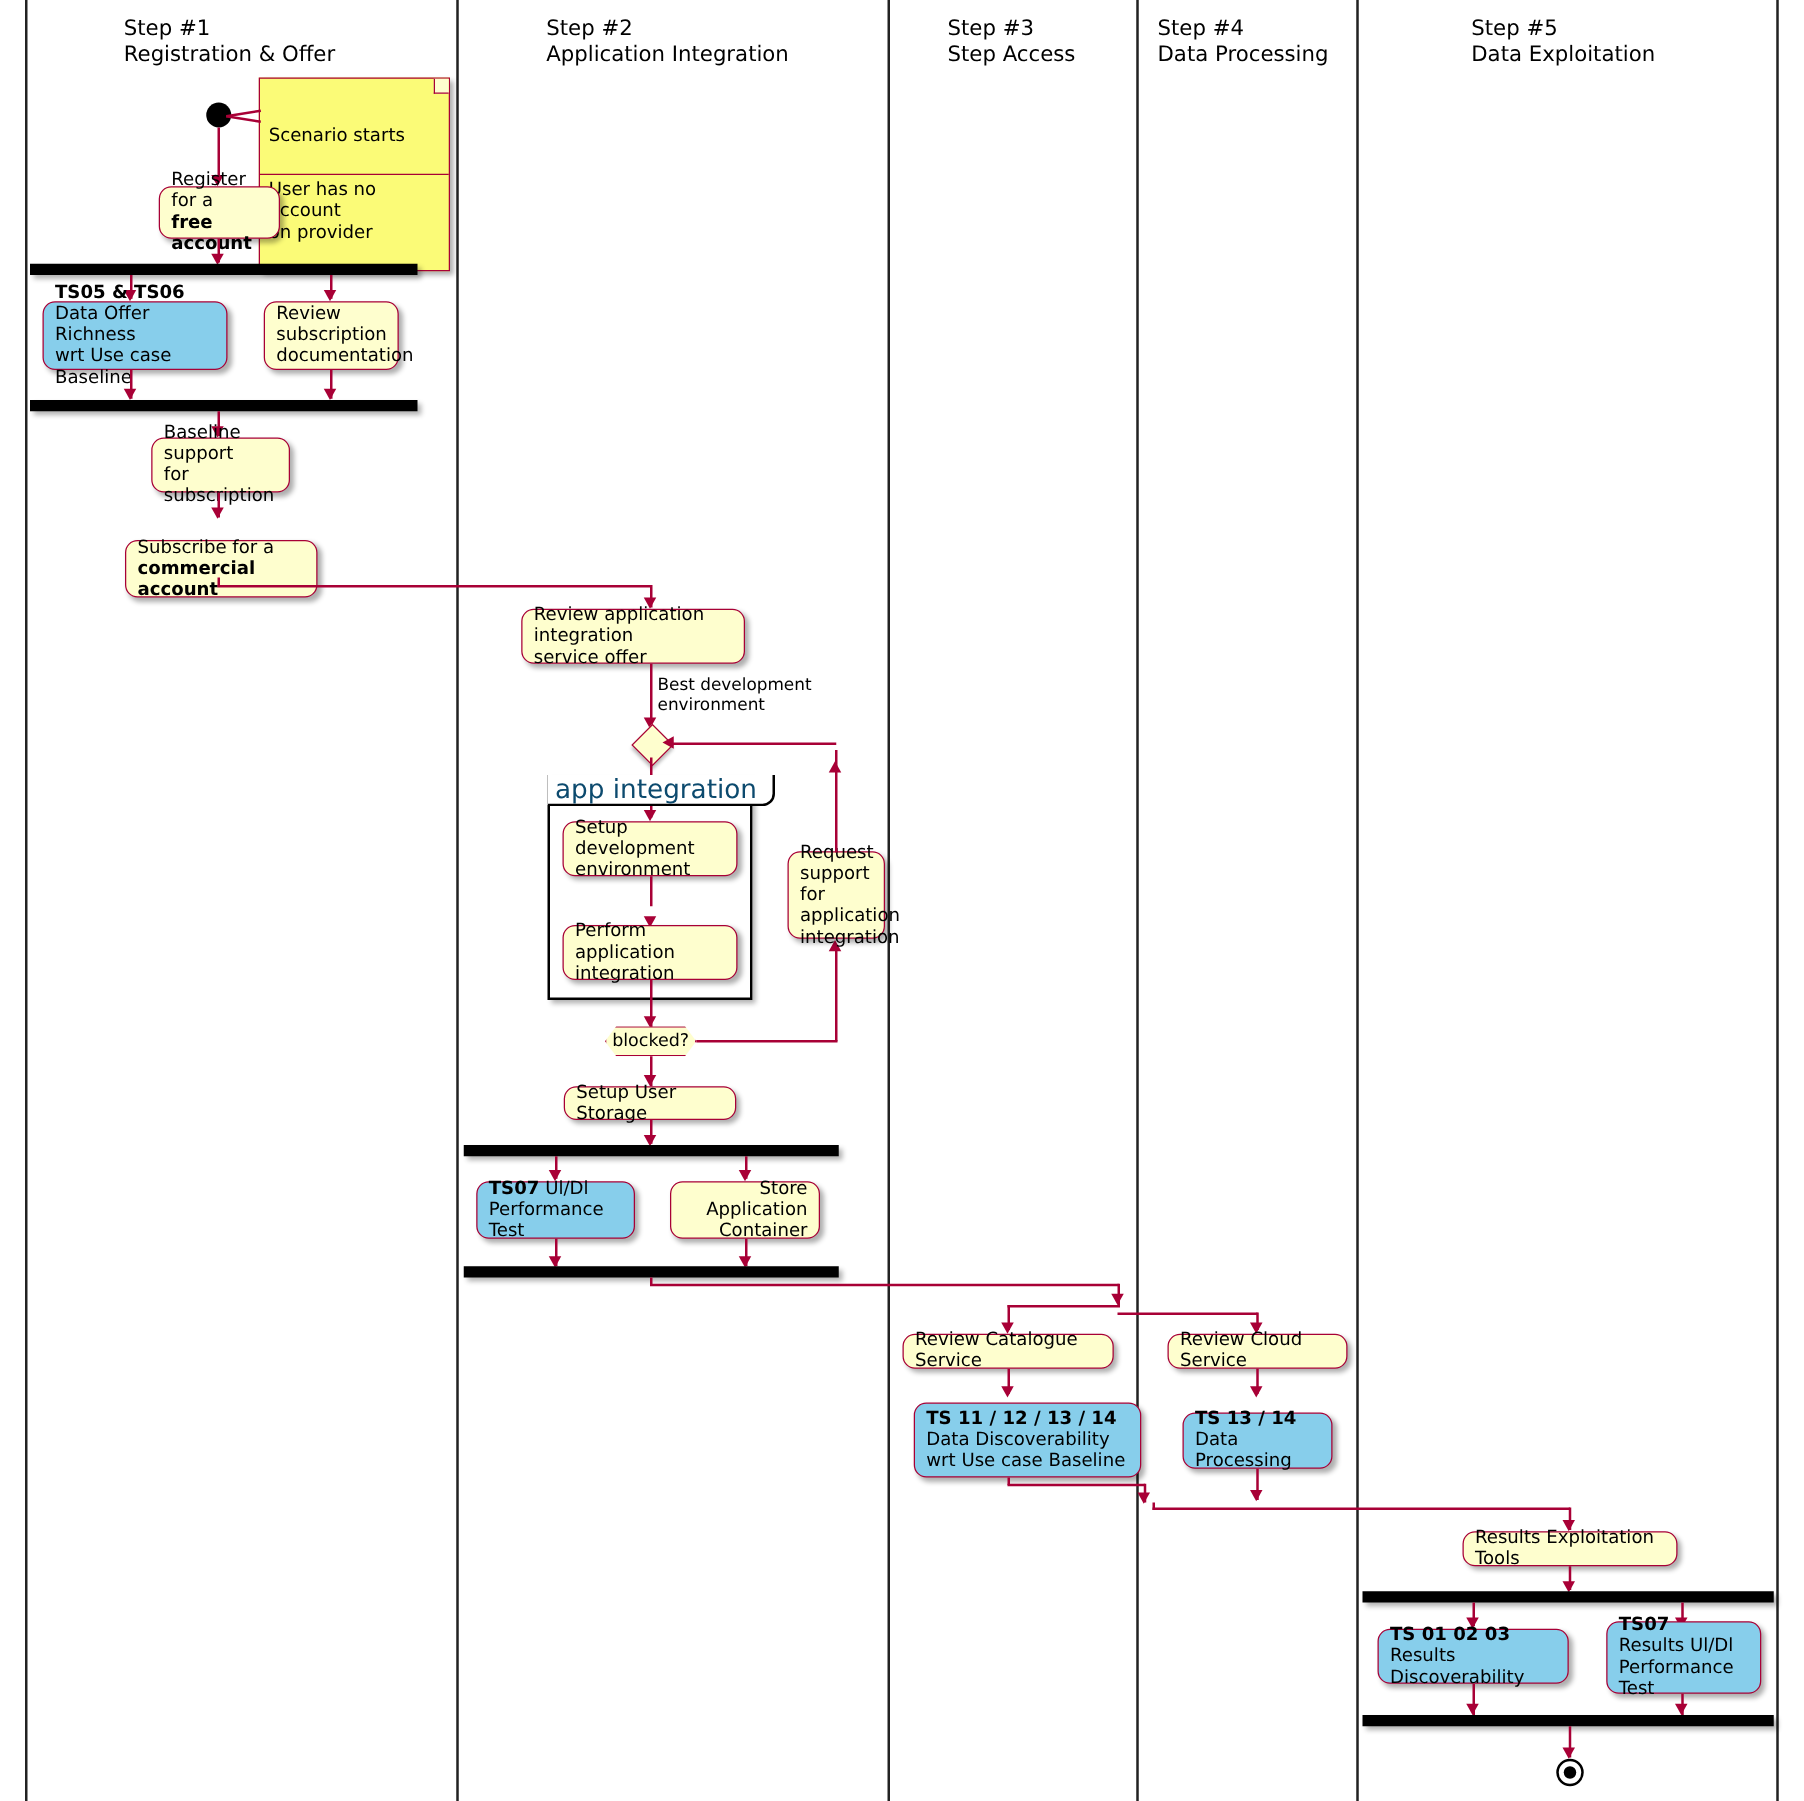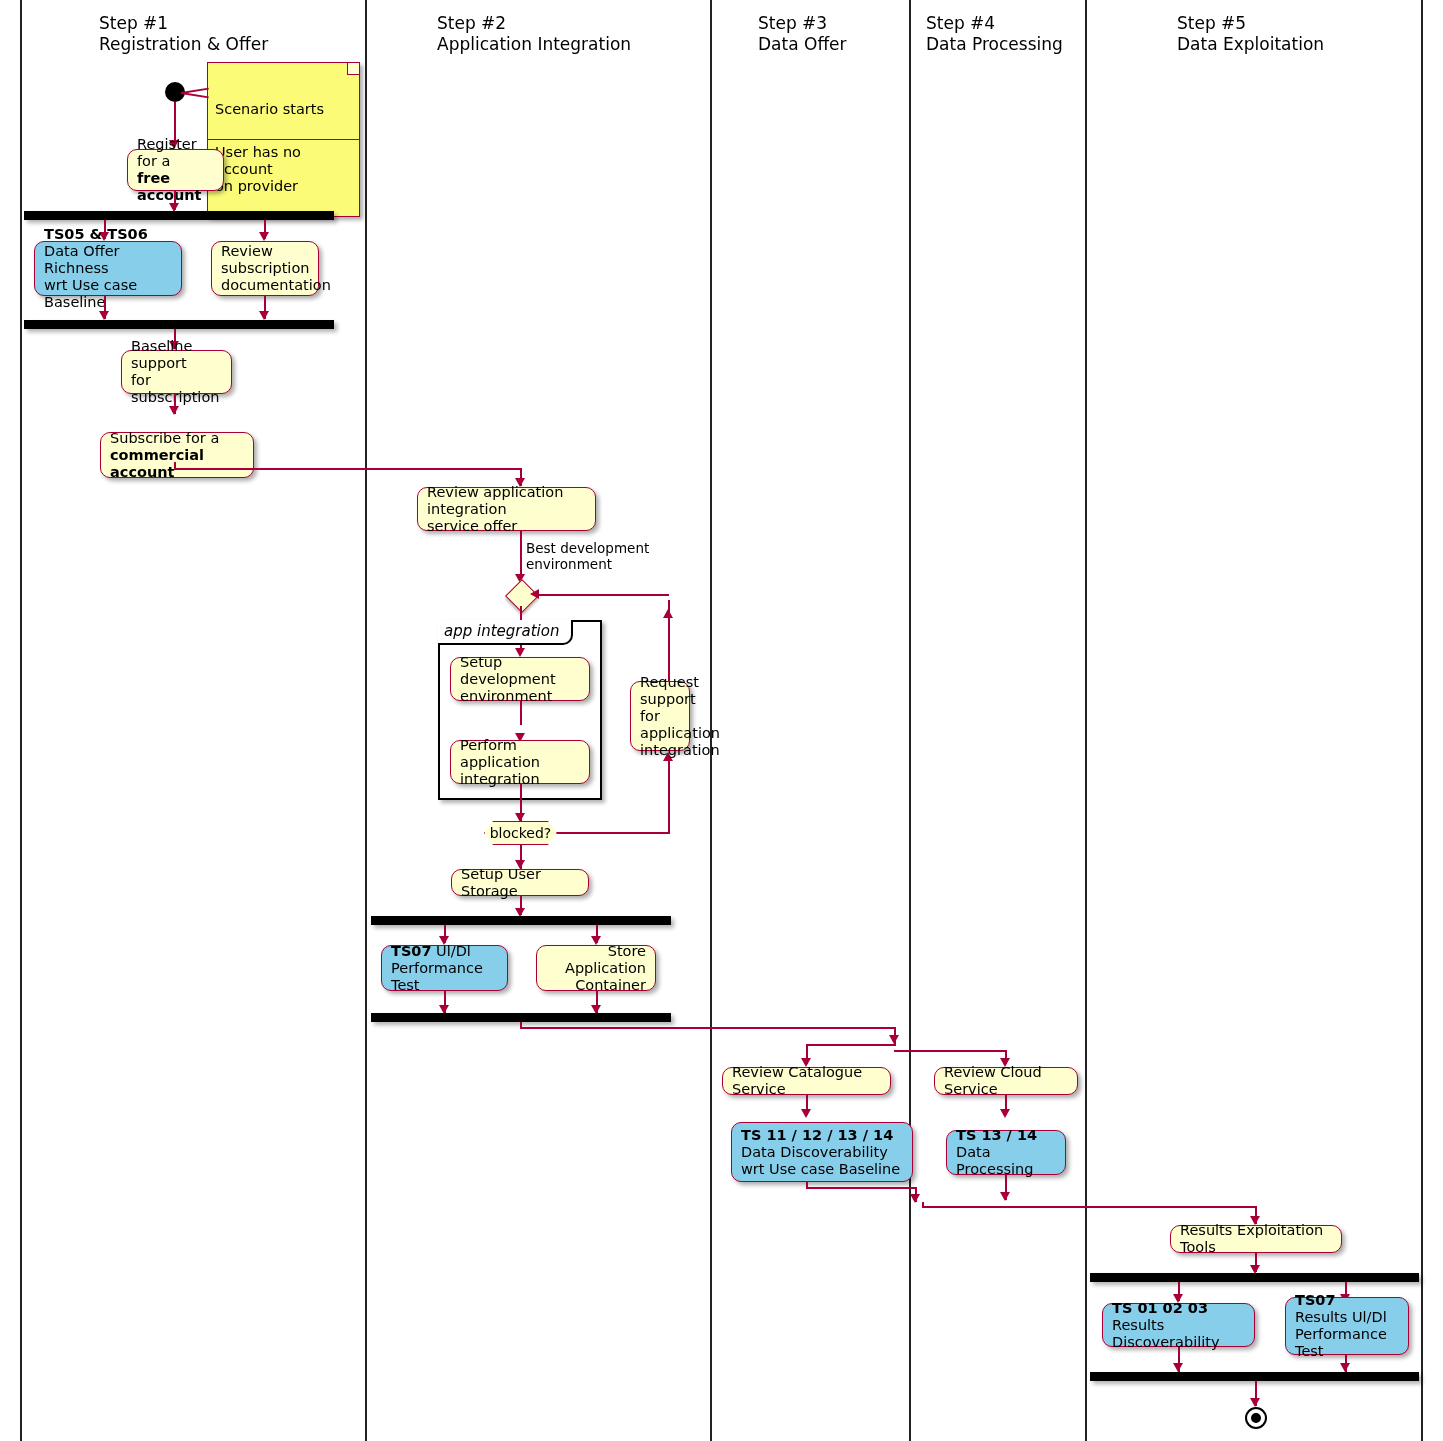--- a/index.html
+++ b/index.html
@@ -145,28 +145,27 @@
     box-sizing: border-box;
     border: 2px solid #000000;
     background: transparent;
     box-shadow: 3px 3px 4px rgba(0,0,0,0.30);
   }
   .partition-tab {
     position: absolute;
     box-sizing: border-box;
     border-bottom: 2px solid #000000;
     border-right: 2px solid #000000;
-    font-size: 15px;
+    font-size: 21px;
     line-height: 18px;
     padding: 2px 12px 3px 6px;
-    color: #000000;
+    color: #0c4a6e;
     background: #ffffff;
     white-space: nowrap;
     border-bottom-right-radius: 10px;
-    font-style: italic;
   }
   
   .vline {
     position: absolute;
     width: 1.6px;
     background: #A80036;
   }
   .hline {
     position: absolute;
     height: 1.6px;
@@ -211,21 +210,21 @@
   <div class="lane-divider" style="left:1085px;"></div>
   <div class="lane-divider" style="left:1421px;"></div>
 
   <div class="lane-title" style="left:99px; top:13px;">Step #1</div>
   <div class="lane-title" style="left:99px; top:34px;">Registration &amp; Offer</div>
 
   <div class="lane-title" style="left:437px; top:13px;">Step #2</div>
   <div class="lane-title" style="left:437px; top:34px;">Application Integration</div>
 
   <div class="lane-title" style="left:758px; top:13px;">Step #3</div>
-  <div class="lane-title" style="left:758px; top:34px;">Data Offer</div>
+  <div class="lane-title" style="left:758px; top:34px;">Step Access</div>
 
   <div class="lane-title" style="left:926px; top:13px;">Step #4</div>
   <div class="lane-title" style="left:926px; top:34px;">Data Processing</div>
 
   <div class="lane-title" style="left:1177px; top:13px;">Step #5</div>
   <div class="lane-title" style="left:1177px; top:34px;">Data Exploitation</div>
 
   <div class="start-node" style="left:165px; top:82px;"></div>
 
   <div class="note" style="left:207px; top:62px; width:153px;">
@@ -332,21 +331,21 @@
   <div class="arrow-down" style="left:515px; top:813px;"></div>
 
   <div class="hex" style="left:484px; top:821px; width:73px; height:24px;">
     <span>blocked?</span>
   </div>
 
   <div class="hline" style="left:557px; top:832px; width:113px;"></div>
   <div class="vline" style="left:668px; top:760px; height:73px;"></div>
   <div class="arrow-up" style="left:663px; top:752px;"></div>
 
-  <div class="act" style="left:630px; top:681px; width:60px; height:70px;">
+  <div class="act" style="left:630px; top:681px; width:78px; height:70px;">
     <span>Request
 support for
 application
 integration</span>
   </div>
 
   <div class="vline" style="left:668px; top:600px; height:82px;"></div>
   <div class="arrow-up" style="left:663px; top:609px;"></div>
   <div class="hline" style="left:534px; top:594px; width:135px;"></div>
   <div class="arrow-left" style="left:530px; top:589px;"></div>

